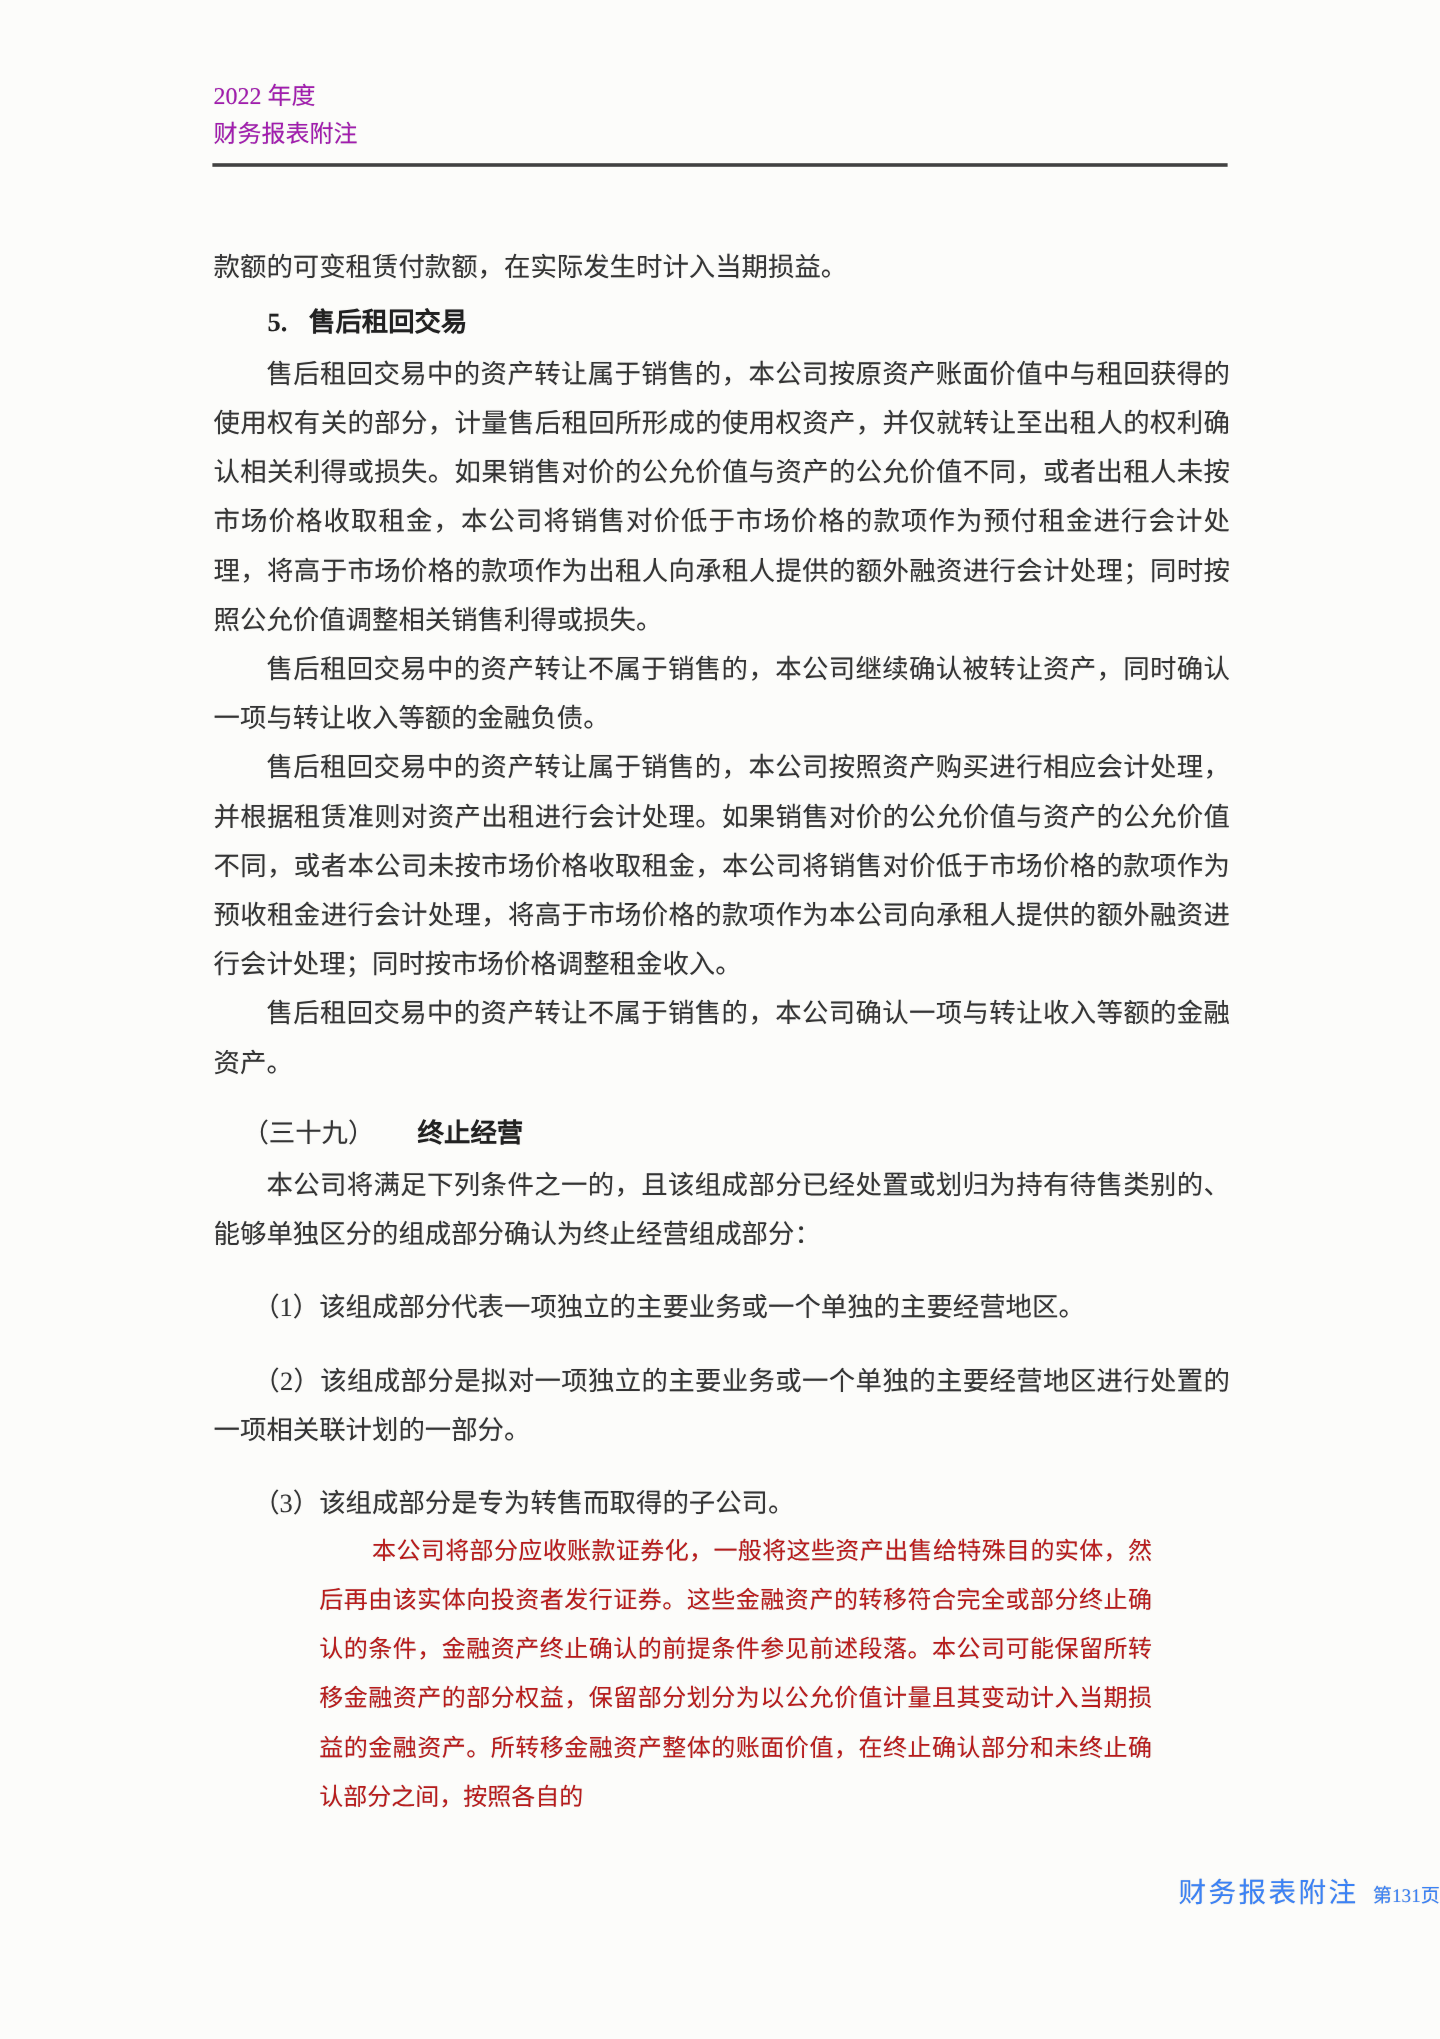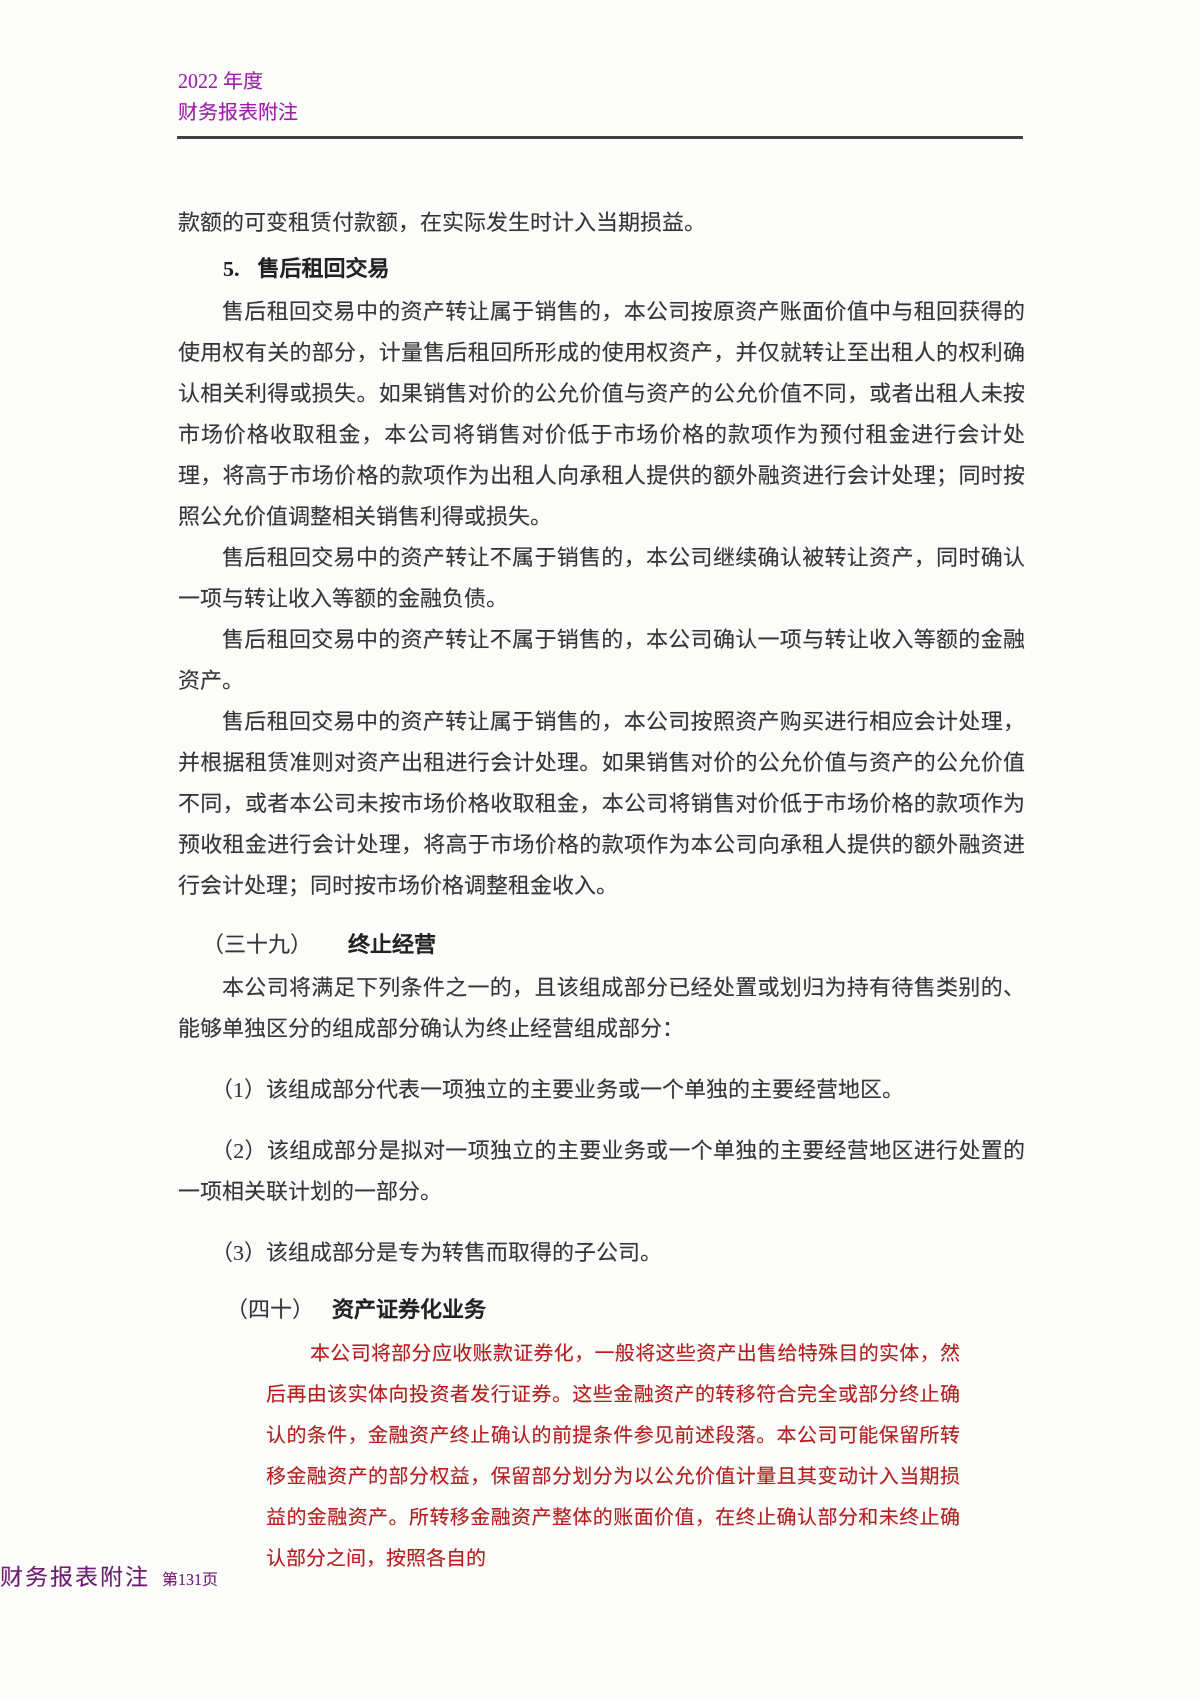--- a/index.html
+++ b/index.html
@@ -87,22 +87,22 @@
     text-align-last: left;
     text-indent: 2.2em;
     color: #b91c1c;
   }
   
   .ftr {
     position: absolute;
     left: 0;
     top: 1558px;
     width: 1200px;
-    text-align: left;
-    color: #701a75;
+    text-align: right;
+    color: #3b82f6;
   }
   .ftr .f-title { font-size: 23px; letter-spacing: 2px; }
   .ftr .f-page  { font-size: 16px; margin-left: 12px; }
 </style>
 </head>
 <body>
 
 <div class="page">
 
   <div class="hdr">
@@ -114,35 +114,32 @@
   <div class="content">
 
     <p class="para cont">款额的可变租赁付款额，在实际发生时计入当期损益。</p>
 
     <div class="h5">
       <span class="h-num">5.</span><span class="h-ttl">售后租回交易</span>
     </div>
 
     <p class="para">售后租回交易中的资产转让属于销售的，本公司按原资产账面价值中与租回获得的使用权有关的部分，计量售后租回所形成的使用权资产，并仅就转让至出租人的权利确认相关利得或损失。如果销售对价的公允价值与资产的公允价值不同，或者出租人未按市场价格收取租金，本公司将销售对价低于市场价格的款项作为预付租金进行会计处理，将高于市场价格的款项作为出租人向承租人提供的额外融资进行会计处理；同时按照公允价值调整相关销售利得或损失。</p>
     <p class="para">售后租回交易中的资产转让不属于销售的，本公司继续确认被转让资产，同时确认一项与转让收入等额的金融负债。</p>
+    <p class="para">售后租回交易中的资产转让属于销售的，本公司按照资产购买进行相应会计处理，并根据租赁准则对资产出租进行会计处理。如果销售对价的公允价值与资产的公允价值不同，或者本公司未按市场价格收取租金，本公司将销售对价低于市场价格的款项作为预收租金进行会计处理，将高于市场价格的款项作为本公司向承租人提供的额外融资进行会计处理；同时按市场价格调整租金收入。</p>
     <p class="para">售后租回交易中的资产转让不属于销售的，本公司确认一项与转让收入等额的金融资产。</p>
-    <p class="para">售后租回交易中的资产转让属于销售的，本公司按照资产购买进行相应会计处理，并根据租赁准则对资产出租进行会计处理。如果销售对价的公允价值与资产的公允价值不同，或者本公司未按市场价格收取租金，本公司将销售对价低于市场价格的款项作为预收租金进行会计处理，将高于市场价格的款项作为本公司向承租人提供的额外融资进行会计处理；同时按市场价格调整租金收入。</p>
 
     <div class="h39">
       <span class="h-num">（三十九）</span><span class="h-ttl">终止经营</span>
     </div>
 
     <p class="para">本公司将满足下列条件之一的，且该组成部分已经处置或划归为持有待售类别的、能够单独区分的组成部分确认为终止经营组成部分：</p>
     <p class="para item">（1）该组成部分代表一项独立的主要业务或一个单独的主要经营地区。</p>
     <p class="para item">（2）该组成部分是拟对一项独立的主要业务或一个单独的主要经营地区进行处置的一项相关联计划的一部分。</p>
     <p class="para item">（3）该组成部分是专为转售而取得的子公司。</p>
 
-    <div class="h40">
-      <span class="h-num">（四十）</span><span class="h-ttl">资产证券化业务</span>
-    </div>
 
     <p class="sec40-para">本公司将部分应收账款证券化，一般将这些资产出售给特殊目的实体，然后再由该实体向投资者发行证券。这些金融资产的转移符合完全或部分终止确认的条件，金融资产终止确认的前提条件参见前述段落。本公司可能保留所转移金融资产的部分权益，保留部分划分为以公允价值计量且其变动计入当期损益的金融资产。所转移金融资产整体的账面价值，在终止确认部分和未终止确认部分之间，按照各自的</p>
 
   </div>
 
   <div class="ftr">
     <span class="f-title">财务报表附注</span><span class="f-page">第131页</span>
   </div>
 
 </div>

